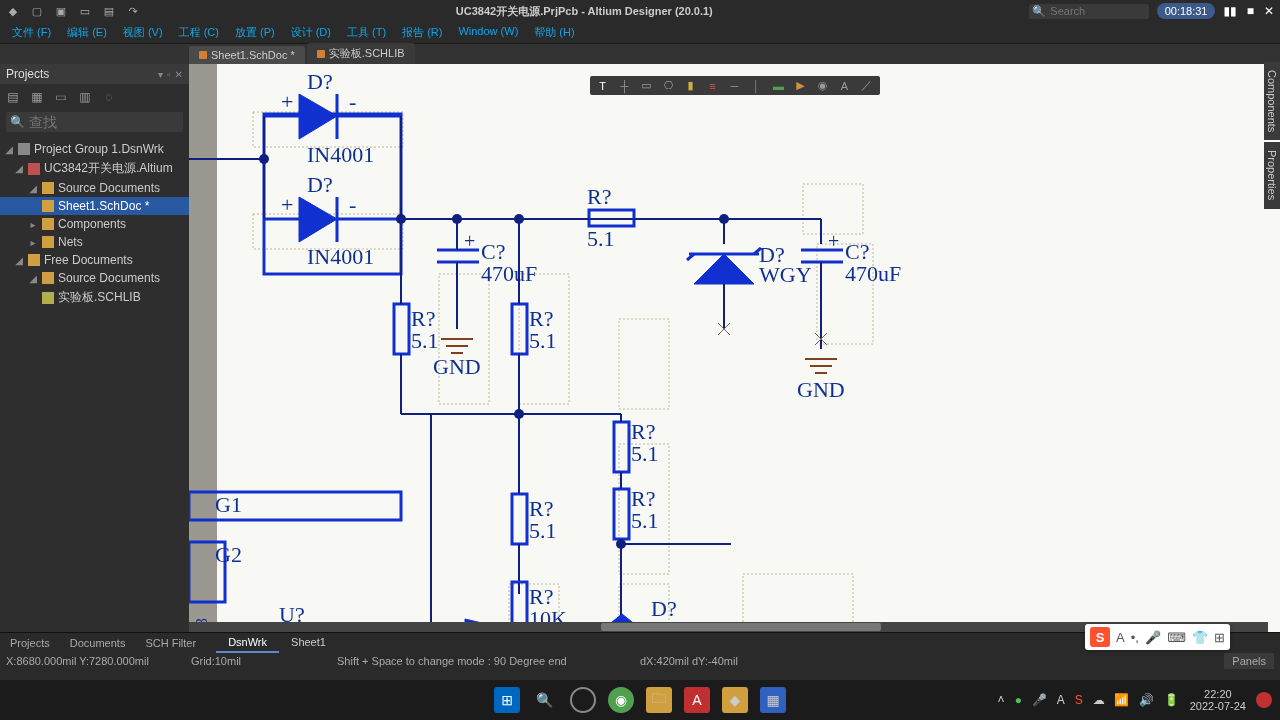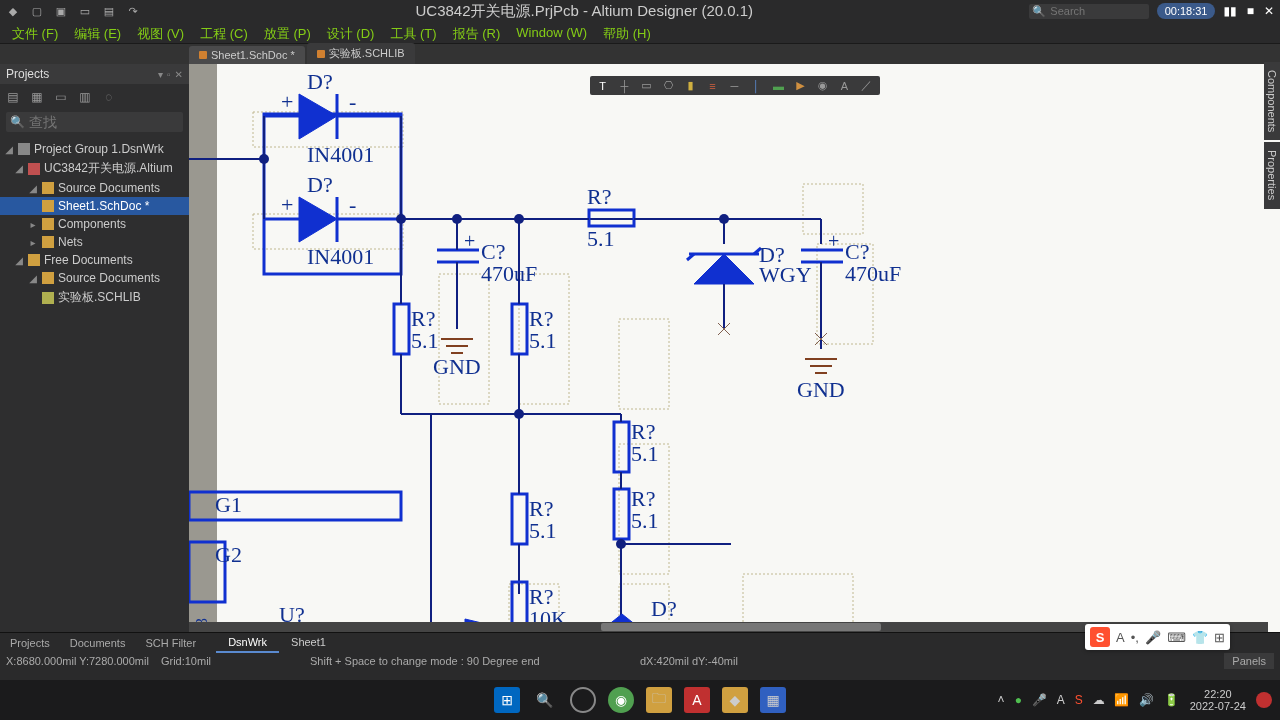--- a/index.html
+++ b/index.html
@@ -1,26 +1,26 @@
 <!DOCTYPE html>
 <html><head>
 <meta charset="utf-8">
 <style>
 * { margin:0; padding:0; box-sizing:border-box; font-family:"Segoe UI",Tahoma,sans-serif; }
 body { width:1280px; height:720px; background:#2a2a2b; color:#ccc; overflow:hidden; font-size:12px; position:relative; }
 .titlebar { height:22px; background:#2a2a2b; display:flex; align-items:center; padding:0 6px; }
 .titlebar .apps { display:flex; gap:10px; }
 .titlebar .apps span { width:14px; height:14px; display:flex; align-items:center; justify-content:center; color:#aaa; font-size:11px; }
-.titlebar .title { flex:1; text-align:center; color:#ccc; font-size:15px; }
+.titlebar .title { flex:1; text-align:center; color:#ccc; font-size:11px;font-weight:bold; }
 .titlebar .search { background:#3a3a3b; border-radius:2px; padding:1px 4px; display:flex; align-items:center; gap:4px; width:120px; font-size:11px; }
 .titlebar .search input { background:transparent; border:none; color:#ccc; width:80px; font-size:11px; outline:none; }
 .titlebar .timer { background:#3b5a8a; color:#fff; padding:2px 8px; margin-left:8px; border-radius:10px; font-size:11px; }
 .titlebar .wctrl { display:flex; gap:10px; margin-left:8px; color:#fff; }
 .menubar { height:22px; background:#2a2a2b; display:flex; padding:0 4px; border-bottom:1px solid #1a1a1a; }
-.menubar .mi { padding:3px 8px; color:#84cc16; font-size:13px; }
+.menubar .mi { padding:3px 8px; color:#0ea5e9; font-size:11px; }
 .doctabs { height:20px; background:#333; display:flex; align-items:flex-end; }
 .doctabs .spacer { width:189px; }
 .doctabs .tab { padding:3px 10px; background:#3a3a3b; color:#ccc; margin-right:2px; border-top-left-radius:3px; border-top-right-radius:3px; font-size:11px; display:flex; align-items:center; gap:4px; }
 .doctabs .tab.active { background:#4a4a4b; }
 .doctabs .tab .dot { width:8px;height:8px;background:#d08030;border-radius:1px; }
 .body { display:flex; height:568px; }
 .sidebar { width:189px; background:#2e2e2f; display:flex; flex-direction:column; }
 .panelhdr { background:#3a3a3b; padding:3px 6px; font-size:12px; color:#ddd; display:flex; align-items:center; justify-content:space-between; }
 .panelhdr .r { display:flex; gap:4px; font-size:10px; color:#888;}
 .sb-tools { padding:6px; display:flex; gap:10px; }
@@ -58,22 +58,22 @@
 .ime span { color:#555; font-size:13px; }
 .hscroll { position:absolute; bottom:0; left:0; right:12px; height:10px; background:#444; }
 .hscroll .thumb { position:absolute; left:412px; width:280px; top:1px; height:8px; background:#777; border-radius:2px; }
 .bottombars { background:#2a2a2b; }
 .tabbar { height:20px; display:flex; align-items:center; border-top:1px solid #111;}
 .tabbar .lt { display:flex; }
 .tabbar .lt span { padding:3px 10px; font-size:11px; color:#aaa; }
 .tabbar .rt { margin-left:auto; display:flex; }
 .tabbar .rt span { padding:3px 12px; font-size:11px; }
 .tabbar .rt .active { color:#fff; border-bottom:2px solid #5a8ad0; }
-.status { height:18px; display:flex; align-items:center; padding:0 6px; font-size:11px; color:#aaa; gap:12px; }
-.status .mid { position:absolute; left:310px; }
+.status { height:18px; display:flex; align-items:center; padding:0 6px; font-size:11px; color:#aaa; gap:42px; }
+.status .mid { position:absolute; left:337px; }
 .status .dxy { position:absolute; left:640px; }
 .status .panels { margin-left:auto; background:#3a3a3b; padding:2px 8px; }
 .taskbar { position:absolute; bottom:0; left:0; right:0; height:40px; background:#1b1b1c; display:flex; align-items:center; }
 .taskbar .center { position:absolute; left:50%; transform:translateX(-50%); display:flex; gap:12px; }
 .taskbar .center .ti { width:26px; height:26px; border-radius:3px; display:flex; align-items:center; justify-content:center; font-size:14px; }
 .taskbar .tray { margin-left:auto; display:flex; align-items:center; gap:10px; padding-right:8px; color:#ccc; font-size:11px; }
 .taskbar .tray .clock { text-align:center; line-height:12px; }
 .taskbar .tray .ti { font-size:12px; }
 </style>
 </head>

